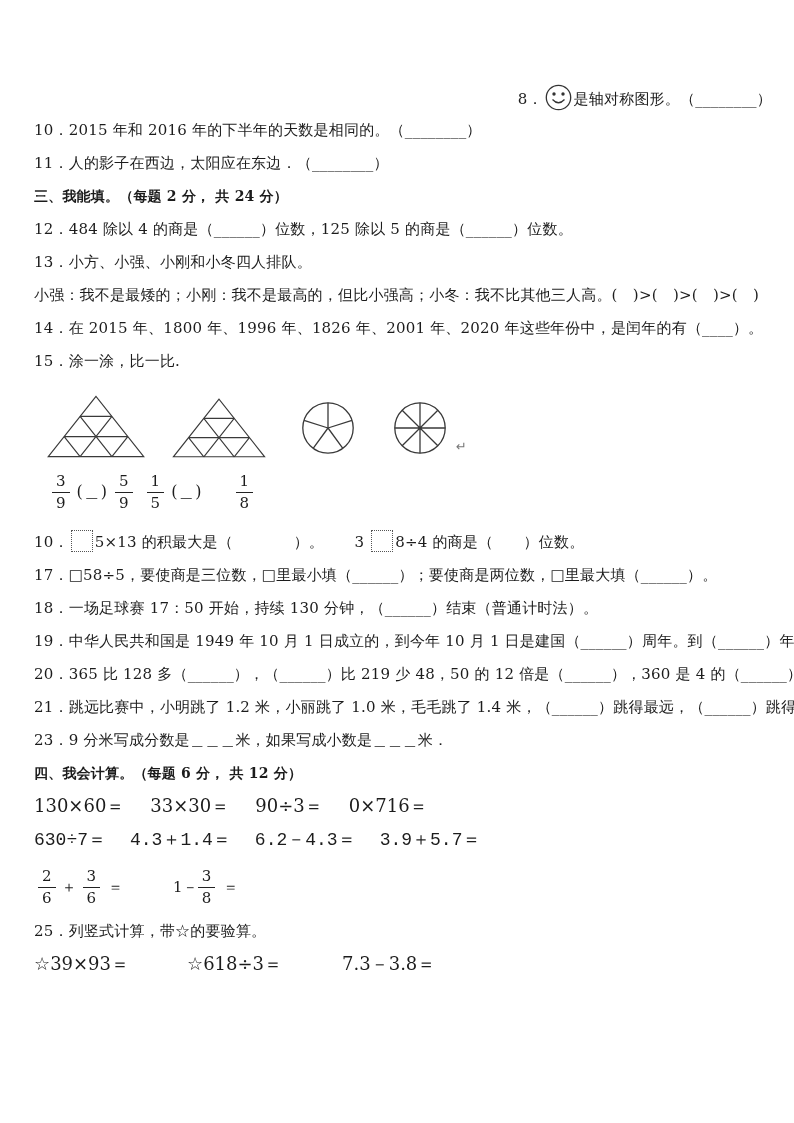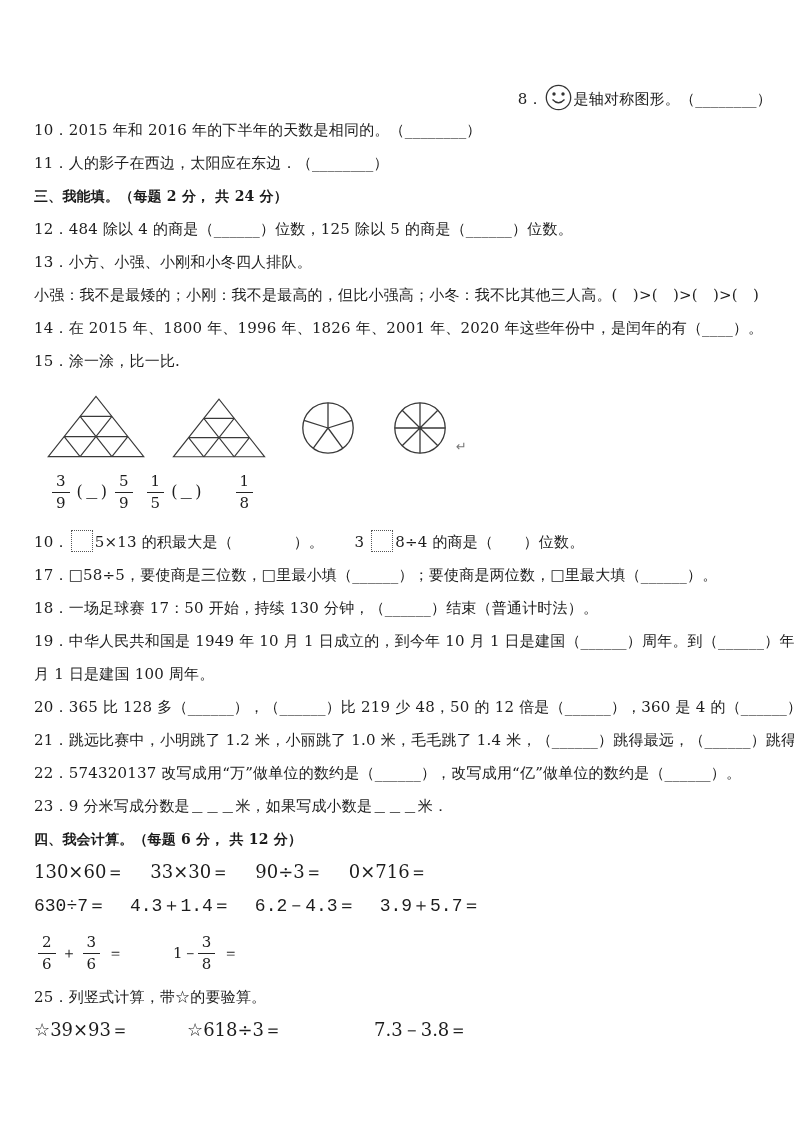--- a/index.html
+++ b/index.html
@@ -40,21 +40,21 @@
   .cmprow .frac{font-size:15px;}
   .cmprow .cmp{margin:0 7px;letter-spacing:1px;}
   .cmprow .pair{margin-left:14px;}
   .cmprow .gapped{margin-left:26px;}
   
   .calcrow{margin:0 0 13px 0;font-size:18px;line-height:20px;white-space:nowrap;}
   .calcrow span{display:inline-block;}
   .r1 span{margin-right:26px;}
   .r2 span{margin-right:24px;font-family:Liberation Mono, monospace;}
   .r3 .c0{margin-right:58px;text-align:right;}
-  .r3 .c1{margin-right:92px;}
+  .r3 .c1{margin-right:60px;}
   .fracrow{height:48px;margin:0 0 10px 4px;display:flex;align-items:center;font-size:15px;}
   .fracrow .op{margin:0 6px;}
   .fracrow .eq{margin:0 10px 0 8px;}
   .fracrow .pre{margin-left:40px;}
 </style>
 </head>
 <body>
 
 <div class="page">
 
@@ -114,24 +114,22 @@
         <span class="num">1</span>
         <span class="den">8</span>
       </span>
   </div>
 
   <p class="line"><span>10．</span><span class="dbox"></span><span>5×13 的积最大是（　　　　）。　　3 </span><span class="dbox"></span><span>8÷4 的商是（　　）位数。</span></p>
 
   <p class="line">17．□58÷5，要使商是三位数，□里最小填（______）；要使商是两位数，□里最大填（______）。</p>
   <p class="line">18．一场足球赛 17：50 开始，持续 130 分钟，（______）结束（普通计时法）。</p>
   <p class="line">19．中华人民共和国是 1949 年 10 月 1 日成立的，到今年 10 月 1 日是建国（______）周年。到（______）年 10</p>
-  <p class="line">月 1 日是建国 100 周年。</p>
   <p class="line">20．365 比 128 多（______），（______）比 219 少 48，50 的 12 倍是（______），360 是 4 的（______）倍。</p>
   <p class="line">21．跳远比赛中，小明跳了 1.2 米，小丽跳了 1.0 米，毛毛跳了 1.4 米，（______）跳得最远，（______）跳得最近。</p>
-  <p class="line">22．574320137 改写成用“万”做单位的数约是（______），改写成用“亿”做单位的数约是（______）。</p>
   <p class="line">23．9 分米写成分数是＿＿＿米，如果写成小数是＿＿＿米．</p>
 
   <p class="line hdr">四、我会计算。（每题 6 分，  共 12 分）</p>
 
   <p class="calcrow r1"><span>130×60＝</span><span>33×30＝</span><span>90÷3＝</span><span>0×716＝</span></p>
 
   <p class="calcrow r2"><span>630÷7＝</span><span>4.3＋1.4＝</span><span>6.2－4.3＝</span><span>3.9＋5.7＝</span></p>
 
   <div class="fracrow">
     <span class="frac">

